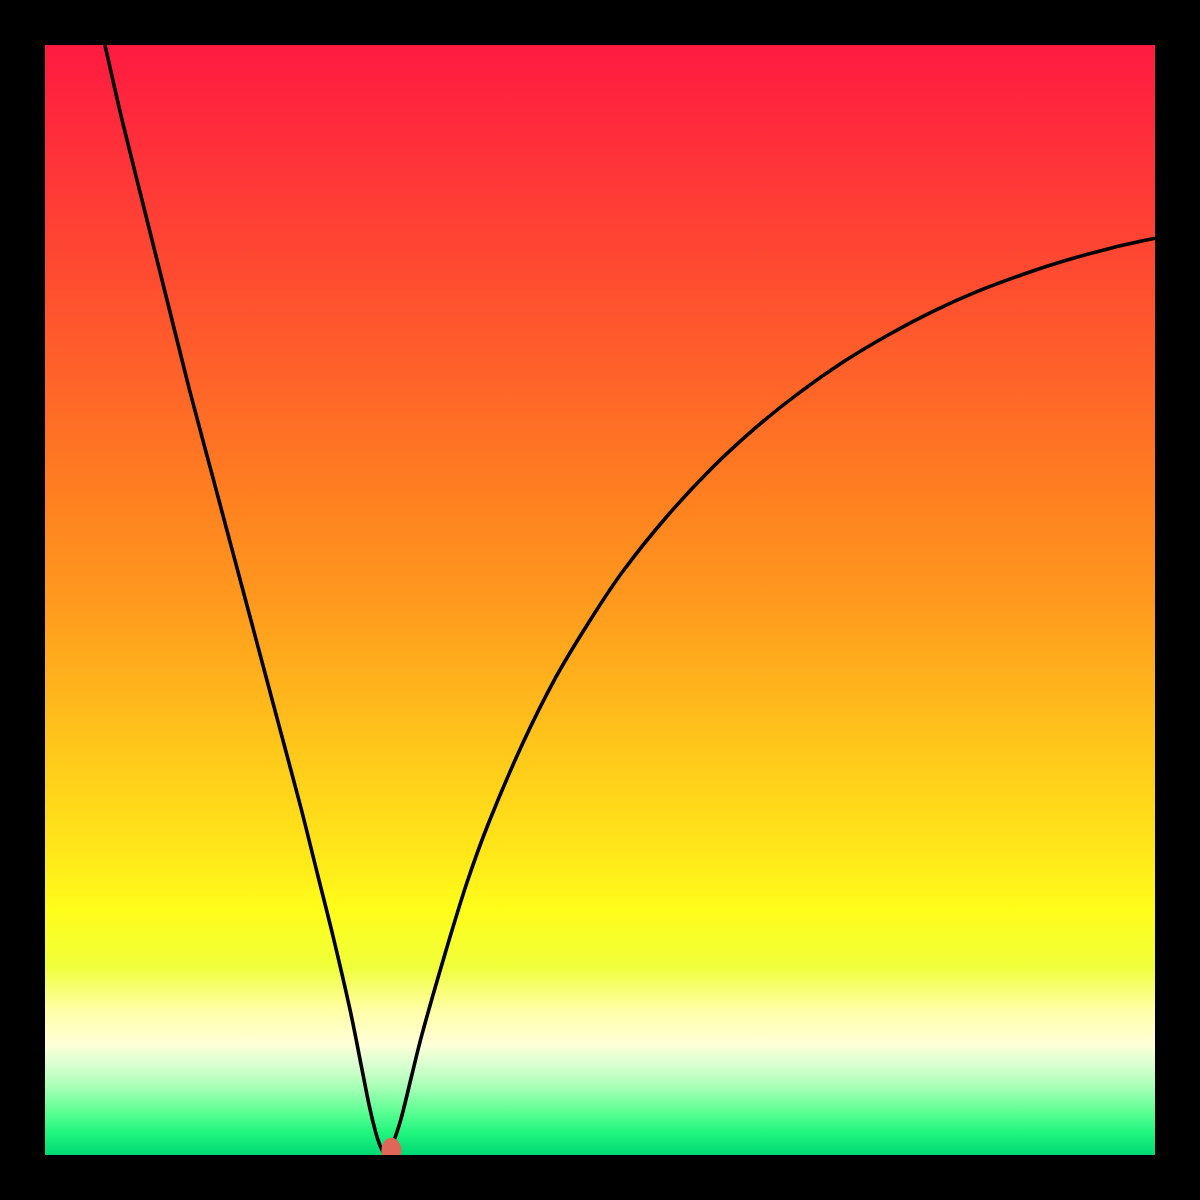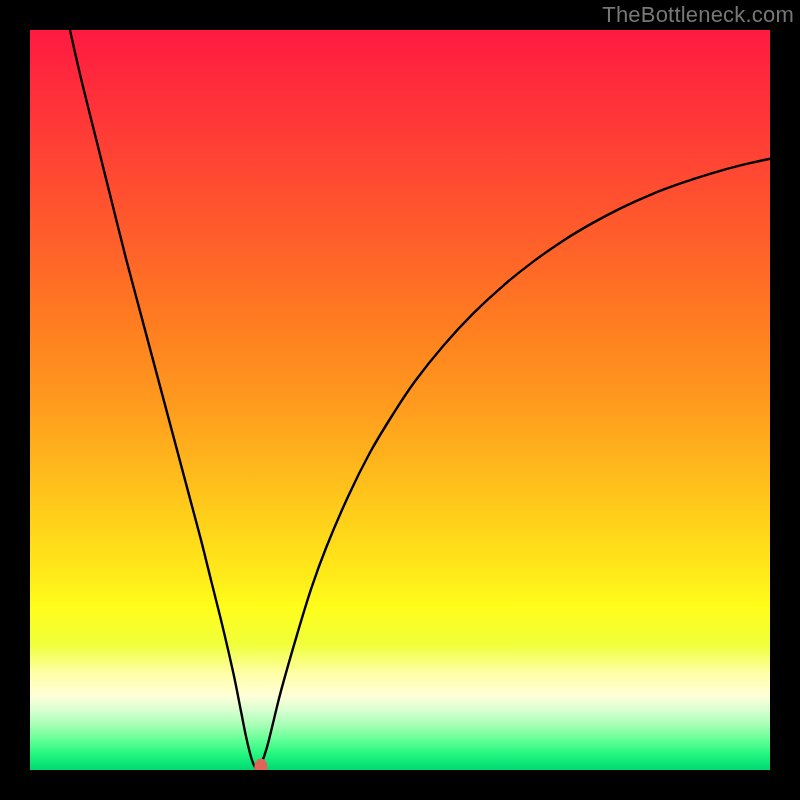--- a/index.html
+++ b/index.html
@@ -64,14 +64,13 @@
             <stop offset="96%" stop-color="#60ff95"></stop>
             <stop offset="98%" stop-color="#20f57e"></stop>
             <stop offset="100%" stop-color="#00d873"></stop>
           </linearGradient>
       </defs>
       <rect id="bg-rect" x="0" y="0" width="740" height="740" fill="url(#bg-grad)"></rect>
       <path id="curve-path" fill="none" stroke="#000000" stroke-width="2.4" d="M 39.96 0.00 C 41.93 8.63, 47.36 33.30, 51.80 51.80 C 56.24 70.30, 61.67 91.27, 66.60 111.00 C 71.53 130.73, 76.47 150.47, 81.40 170.20 C 86.33 189.93, 91.27 210.28, 96.20 229.40 C 101.13 248.52, 106.07 266.40, 111.00 284.90 C 115.93 303.40, 120.87 321.90, 125.80 340.40 C 130.73 358.90, 135.67 377.40, 140.60 395.90 C 145.53 414.40, 150.47 432.90, 155.40 451.40 C 160.33 469.90, 165.88 490.25, 170.20 506.90 C 174.52 523.55, 177.60 536.50, 181.30 551.30 C 185.00 566.10, 188.70 580.28, 192.40 595.70 C 196.10 611.12, 200.42 629.62, 203.50 643.80 C 206.58 657.98, 208.80 670.32, 210.90 680.80 C 213.00 691.28, 214.48 699.30, 216.08 706.70 C 217.68 714.10, 219.29 720.64, 220.52 725.20 C 221.75 729.76, 222.62 731.92, 223.48 734.08 C 224.34 736.24, 225.08 737.47, 225.70 738.15 C 226.32 738.83, 226.56 738.15, 227.18 738.15 C 227.80 738.15, 227.80 741.54, 229.40 738.15 C 231.00 734.76, 234.33 726.13, 236.80 717.80 C 239.27 709.47, 241.73 698.07, 244.20 688.20 C 246.67 678.33, 247.90 672.17, 251.60 658.60 C 255.30 645.03, 261.47 623.45, 266.40 606.80 C 271.33 590.15, 276.27 573.50, 281.20 558.70 C 286.13 543.90, 289.83 533.42, 296.00 518.00 C 302.17 502.58, 310.80 482.23, 318.20 466.20 C 325.60 450.17, 333.00 435.37, 340.40 421.80 C 347.80 408.23, 355.20 396.52, 362.60 384.80 C 370.00 373.08, 376.17 363.22, 384.80 351.50 C 393.43 339.78, 404.53 325.97, 414.40 314.50 C 424.27 303.03, 434.13 292.55, 444.00 282.68 C 453.87 272.81, 463.73 263.81, 473.60 255.30 C 483.47 246.79, 493.33 239.02, 503.20 231.62 C 513.07 224.22, 522.93 217.31, 532.80 210.90 C 542.67 204.49, 552.53 198.69, 562.40 193.14 C 572.27 187.59, 582.13 182.41, 592.00 177.60 C 601.87 172.79, 611.73 168.35, 621.60 164.28 C 631.47 160.21, 641.33 156.63, 651.20 153.18 C 661.07 149.73, 670.93 146.52, 680.80 143.56 C 690.67 140.60, 700.53 137.89, 710.40 135.42 C 720.27 132.95, 735.07 129.87, 740.00 128.76 "></path>
       <ellipse id="marker-dot" fill="#e06659" cx="230.88" cy="737.04" rx="6.66" ry="8.51"></ellipse>
     </svg>
   </div>
-  <div class="watermark">TheBottleneck.com</div>
 </div>
 
 </body></html>

